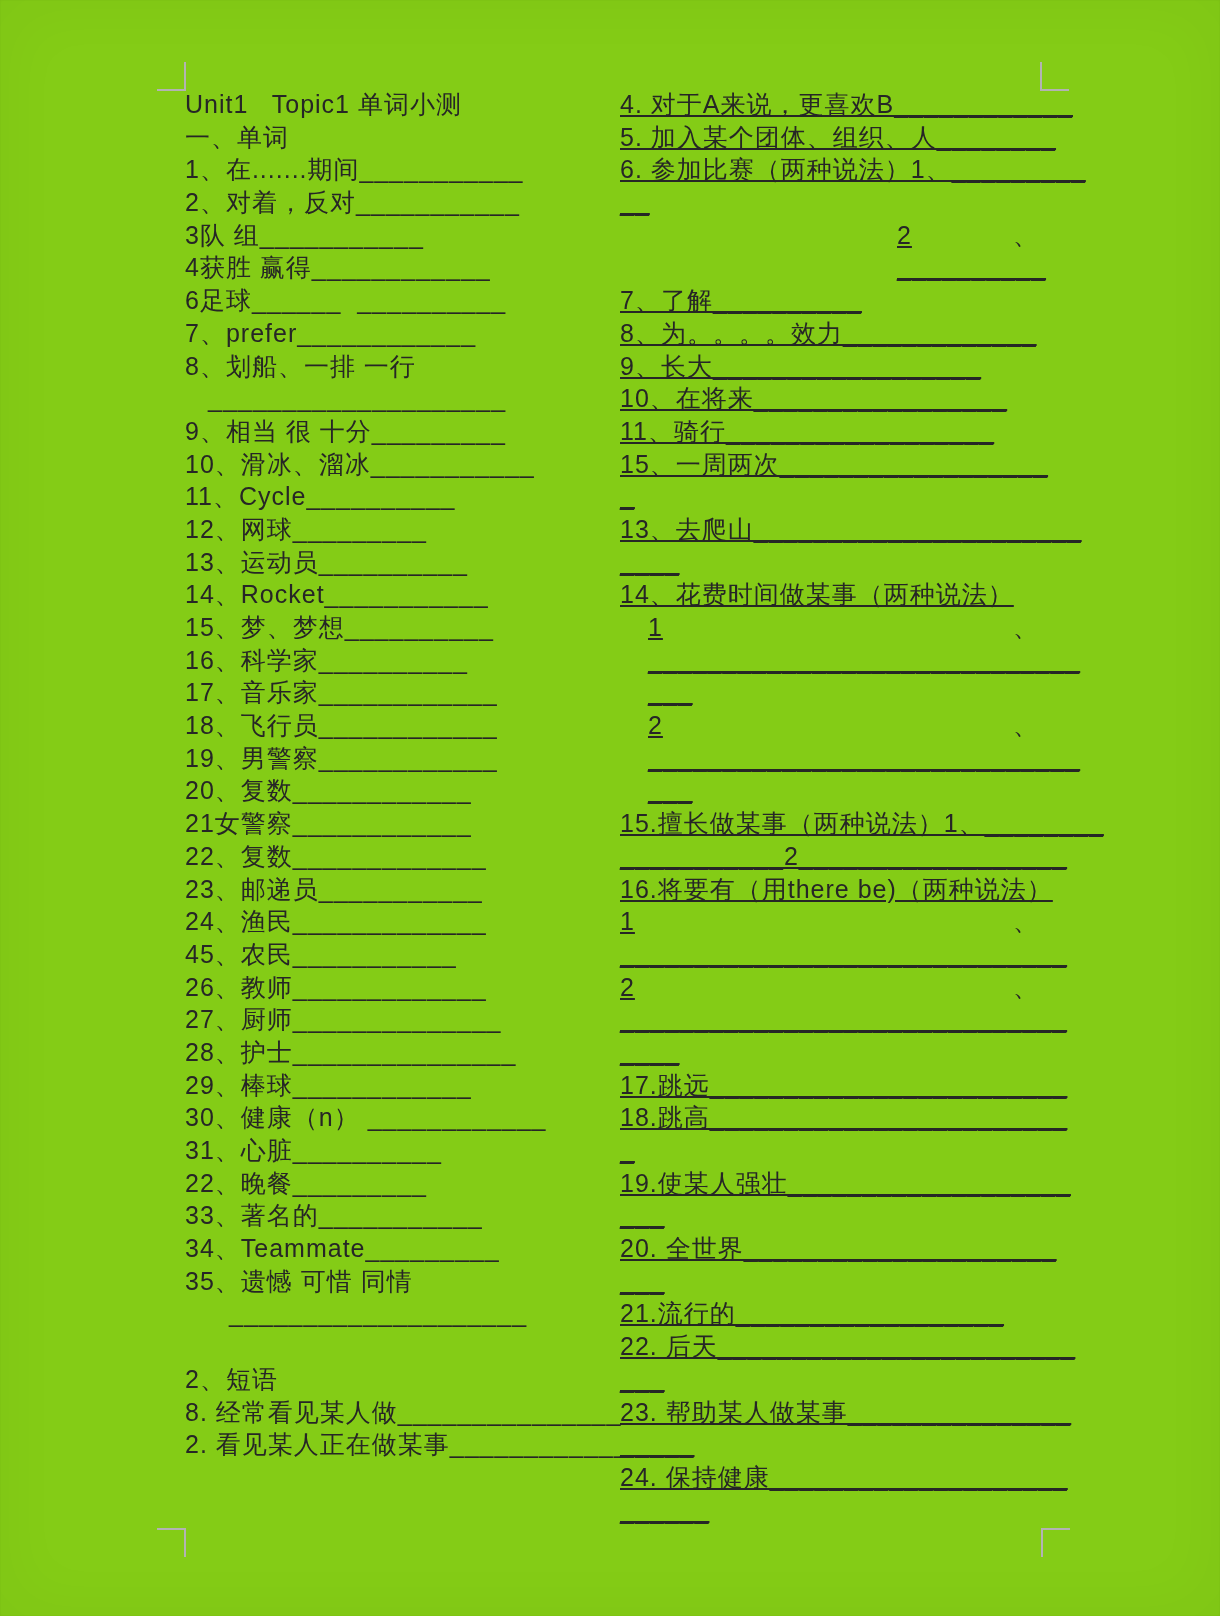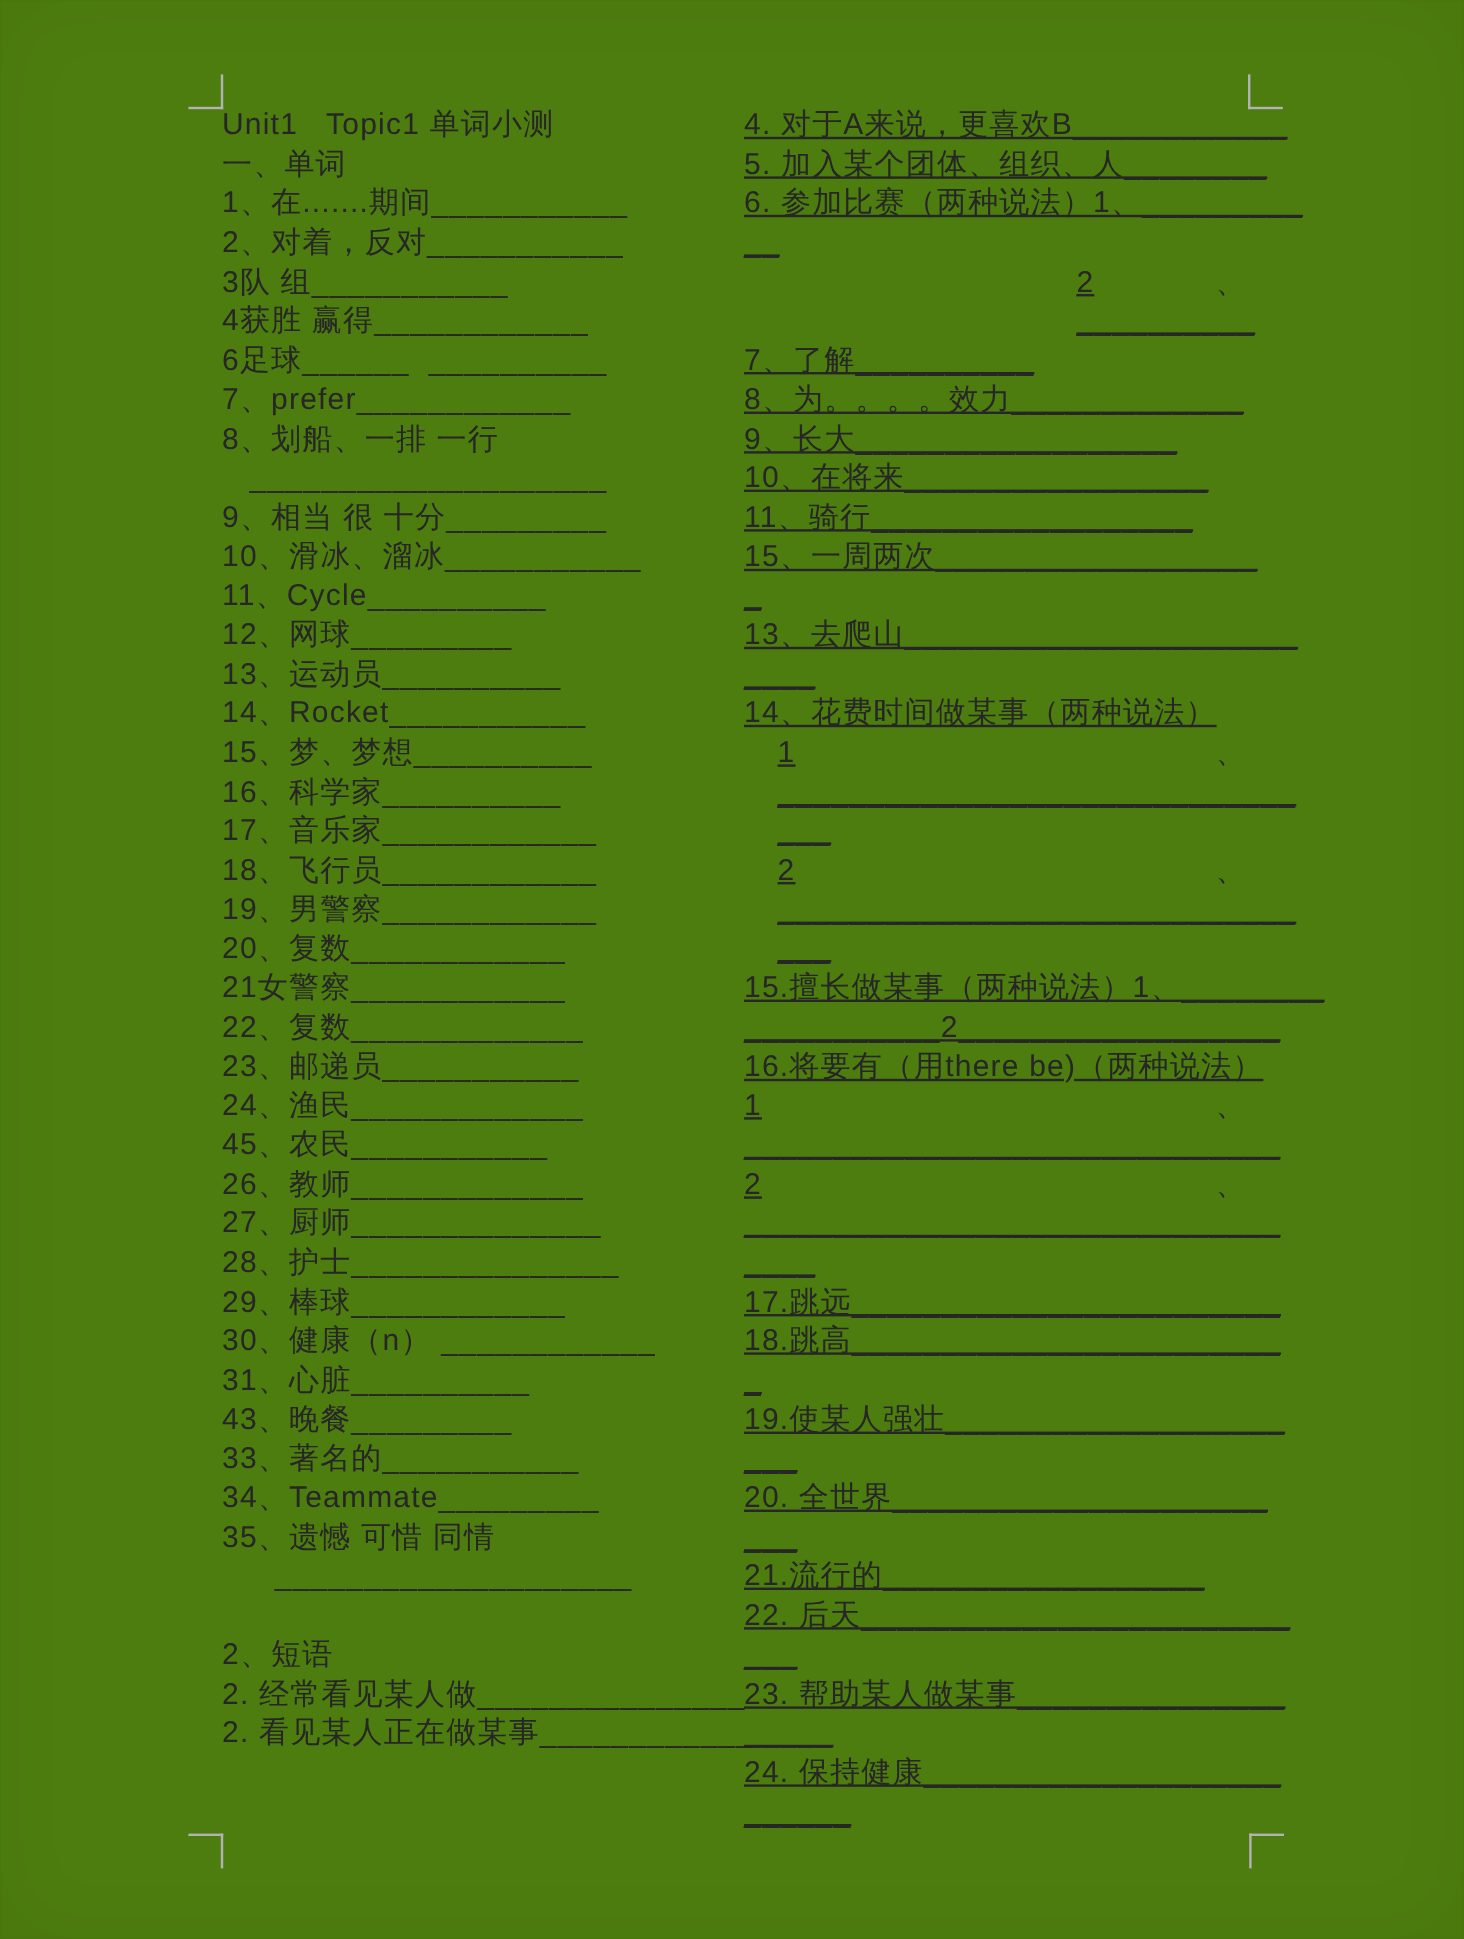--- a/index.html
+++ b/index.html
@@ -44,21 +44,21 @@
     white-space: pre;
   }
   .right-glyph {
     position: absolute;
     top: 0;
   }
 </style>
 </head>
 <body>
 
-<div id="page" style="background: #4d7c0f; color: rgb(38, 38, 38);">
+<div id="page" style="background: #84cc16; color: rgb(38, 38, 38);">
   <div class="cropmark tl" style="border-color: rgb(179, 179, 179);"></div>
   <div class="cropmark tr" style="border-color: rgb(179, 179, 179);"></div>
   <div class="cropmark bl" style="border-color: rgb(179, 179, 179);"></div>
   <div class="cropmark br" style="border-color: rgb(179, 179, 179);"></div>
 
   <div class="column col-left">
       <div class="line"><span>Unit1   Topic1 单词小测</span></div>
       <div class="line"><span>一、单词</span></div>
       <div class="line"><span>1、在.......期间___________</span></div>
       <div class="line"><span>2、对着，反对___________</span></div>
@@ -84,28 +84,28 @@
       <div class="line"><span>22、复数_____________</span></div>
       <div class="line"><span>23、邮递员___________</span></div>
       <div class="line"><span>24、渔民_____________</span></div>
       <div class="line"><span>45、农民___________</span></div>
       <div class="line"><span>26、教师_____________</span></div>
       <div class="line"><span>27、厨师______________</span></div>
       <div class="line"><span>28、护士_______________</span></div>
       <div class="line"><span>29、棒球____________</span></div>
       <div class="line"><span>30、健康（n） ____________</span></div>
       <div class="line"><span>31、心脏__________</span></div>
-      <div class="line"><span>43、晚餐_________</span></div>
+      <div class="line"><span>22、晚餐_________</span></div>
       <div class="line"><span>33、著名的___________</span></div>
       <div class="line"><span>34、Teammate_________</span></div>
       <div class="line"><span>35、遗憾 可惜 同情</span></div>
       <div class="line" style="padding-left: 44px;"><span>____________________</span></div>
       <div class="line"><span></span></div>
       <div class="line"><span>2、短语</span></div>
-      <div class="line"><span>2. 经常看见某人做_______________</span></div>
+      <div class="line"><span>8. 经常看见某人做_______________</span></div>
       <div class="line"><span>2. 看见某人正在做某事____________</span></div>
     </div>
 
   <div class="column col-right">
       <div class="line"><span>4. 对于A来说，更喜欢B____________</span></div>
       <div class="line"><span>5. 加入某个团体、组织、人________</span></div>
       <div class="line"><span>6. 参加比赛（两种说法）1、_________</span></div>
       <div class="line"><span>__</span></div>
       <div class="line" style="padding-left: 277px;"><span>2</span><span class="right-glyph" style="right: 6px;">、</span></div>
       <div class="line" style="padding-left: 277px;"><span>__________</span></div>

